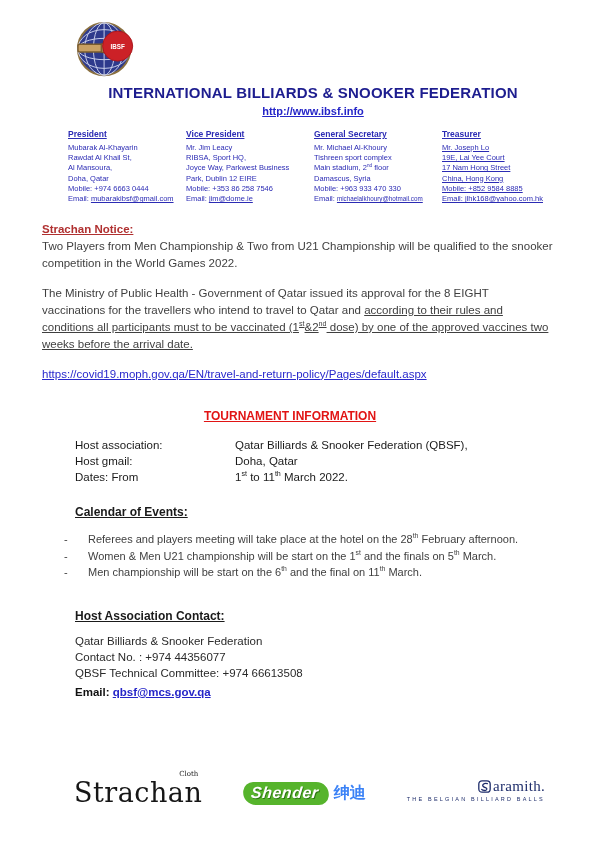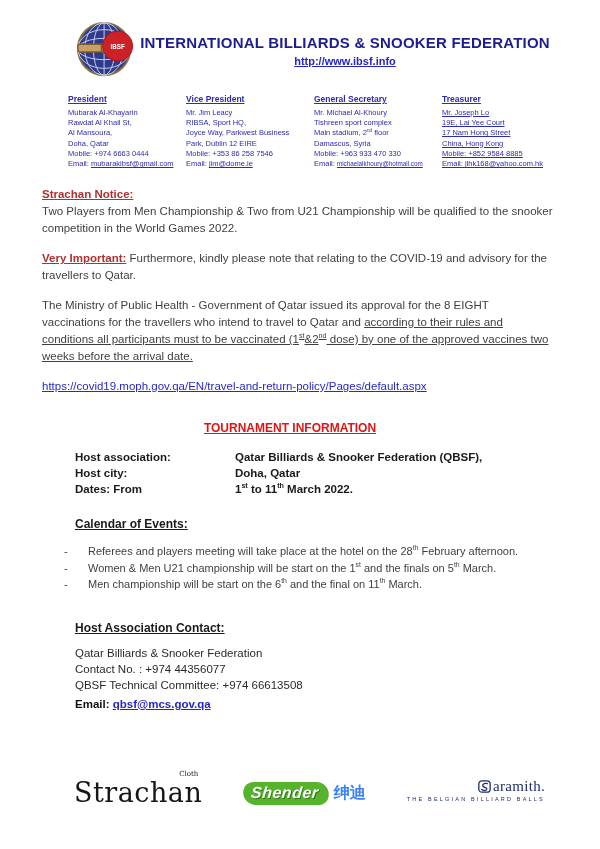--- a/index.html
+++ b/index.html
@@ -6,21 +6,21 @@
   html, body { background: #e8e8e8; }
   .page {
     position: relative;
     width: 600px; height: 849px;
     margin: 0 auto;
     background: #ffffff;
     font-family: "Liberation Sans", sans-serif;
     overflow: hidden;
   }
   
-  .header { display: flex; align-items: center; padding: 18px 30px 0 76px; }
+  .header { display: flex; padding: 18px 30px 0 76px; flex-direction: column; }
   .logo-wrap { flex: 0 0 64px; }
   .header-text { flex: 1; text-align: center; padding-right: 20px; }
   .title { color: #1d1d8f; font-size: 15px; font-weight: bold; letter-spacing: .2px; }
   .site-link { display: inline-block; margin-top: 3px; color: #2525c8; font-size: 11px; font-weight: bold; text-decoration: underline; cursor: pointer; }
   
   .officers { display: flex; margin: 10px 30px 0 68px; }
   .officer { color: #2b2bb4; font-size: 7.5px; line-height: 1.38; }
   .officer.c1 { flex: 0 0 118px; } .officer.c2 { flex: 0 0 128px; }
   .officer.c3 { flex: 0 0 128px; } .officer.c4 { flex: 0 0 110px; text-decoration: underline; }
   .officer .role { font-size: 8.5px; font-weight: bold; text-decoration: underline; margin-bottom: 2px; }
@@ -28,21 +28,21 @@
   .officer a.small { font-size: 6.3px; }
   
   .body { margin: 16px 40px 0 42px; color: #3f3f3f; font-size: 11.5px; line-height: 1.48; }
   .body p { max-width: 512px; margin-bottom: 13px; }
   .red-head { color: #b03030; font-weight: bold; text-decoration: underline; }
   .u { text-decoration: underline; }
   sup { font-size: .62em; line-height: 0; }
   a.doc-link { color: #2828cc; text-decoration: underline; cursor: pointer; }
   
   .tour-head { text-align: center; color: #e11414; font-size: 12px; font-weight: bold; text-decoration: underline; margin: 26px 20px 14px 0; }
-  .tour-table { margin-left: 75px; color: #1a1a1a; font-size: 11.5px; font-weight: bold; line-height: 1.4; }
+  .tour-table { margin-left: 75px; color: #1a1a1a; font-size: 11.5px; font-weight: normal; line-height: 1.4; }
   .tour-row { display: flex; }
   .tour-row .lbl { flex: 0 0 160px; }
   
   .sec-head { margin: 20px 0 0 75px; color: #1a1a1a; font-size: 12px; font-weight: bold; text-decoration: underline; }
   .bullets { margin: 12px 30px 0 64px; color: #3f3f3f; font-size: 11px; line-height: 1.5; }
   .bullet { display: flex; }
   .bullet .dash { flex: 0 0 24px; text-align: left; }
   
   .contact-lines { margin: 10px 0 0 75px; color: #2a2a2a; font-size: 11.5px; line-height: 1.42; }
   .email-line { margin: 4px 16px 0 75px; font-size: 11.5px; font-weight: bold; color: #111; }
@@ -122,37 +122,36 @@
       <div>China, Hong Kong</div>
       <div>Mobile: +852 9584 8885</div>
       <div><span>Email: </span><a>jlhk168@yahoo.com.hk</a></div>
     </div>
   </div>
 
   <div class="body">
     <div class="red-head">Strachan Notice:</div>
     <p>Two Players from Men Championship &amp; Two from U21 Championship will be qualified to the snooker competition in the World Games 2022.</p>
 
-    <p><span class="red-head">Very Important:</span><span> Furthermore, kindly please note that relating to the COVID-19 and advisory for the travellers to Qatar.</span></p>
 
     <p><span>The Ministry of Public Health - Government of Qatar issued its approval for the 8 EIGHT vaccinations for the travellers who intend to travel to Qatar and </span><span class="u">according to their rules and conditions all participants must to be vaccinated (1</span><sup class="u">st</sup><span class="u">&amp;2</span><sup class="u">nd</sup><span class="u"> dose) by one of the approved vaccines two weeks before the arrival date.</span></p>
 
 
     <p><a class="doc-link">https://covid19.moph.gov.qa/EN/travel-and-return-policy/Pages/default.aspx</a></p>
   </div>
 
   <div class="tour-head">TOURNAMENT INFORMATION</div>
 
   <div class="tour-table">
     <div class="tour-row">
       <span class="lbl">Host association:</span>
       <span>Qatar Billiards &amp; Snooker Federation (QBSF),</span>
     </div>
     <div class="tour-row">
-      <span class="lbl">Host city:</span>
+      <span class="lbl">Host gmail:</span>
       <span>Doha, Qatar</span>
     </div>
     <div class="tour-row">
       <span class="lbl">Dates: From</span>
       <span><span>1</span><sup>st</sup><span> to 11</span><sup>th</sup><span> March 2022.</span></span>
     </div>
   </div>
 
   <div class="sec-head">Calendar of Events:</div>
   <div class="bullets">

